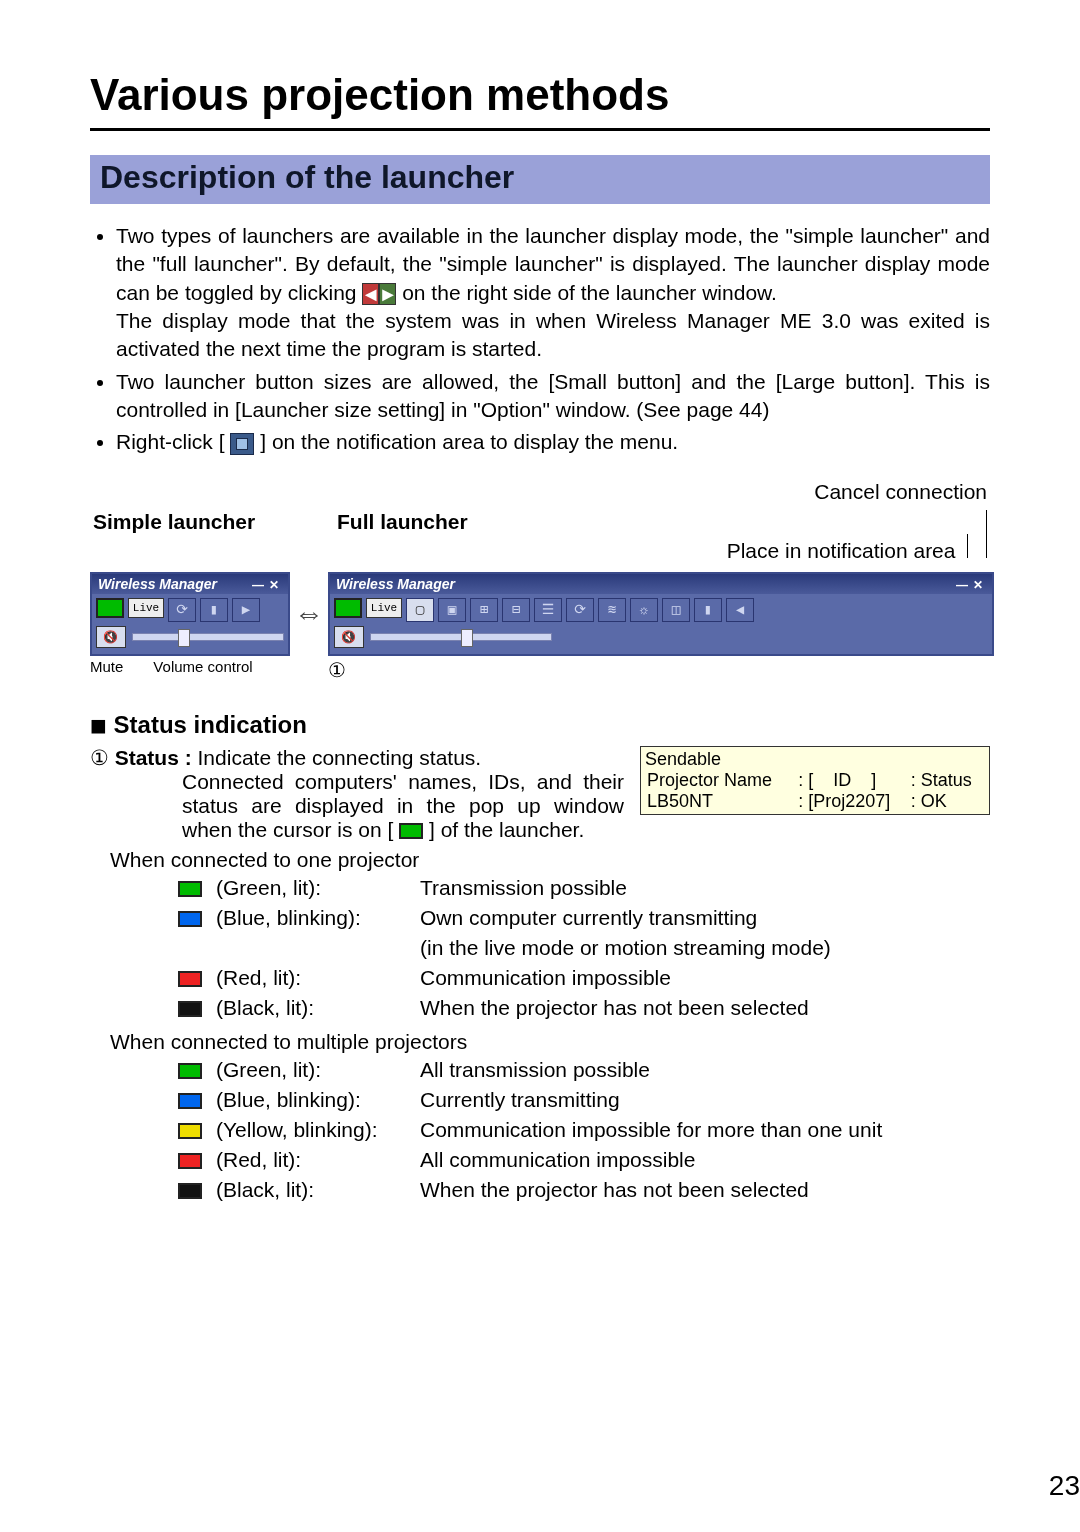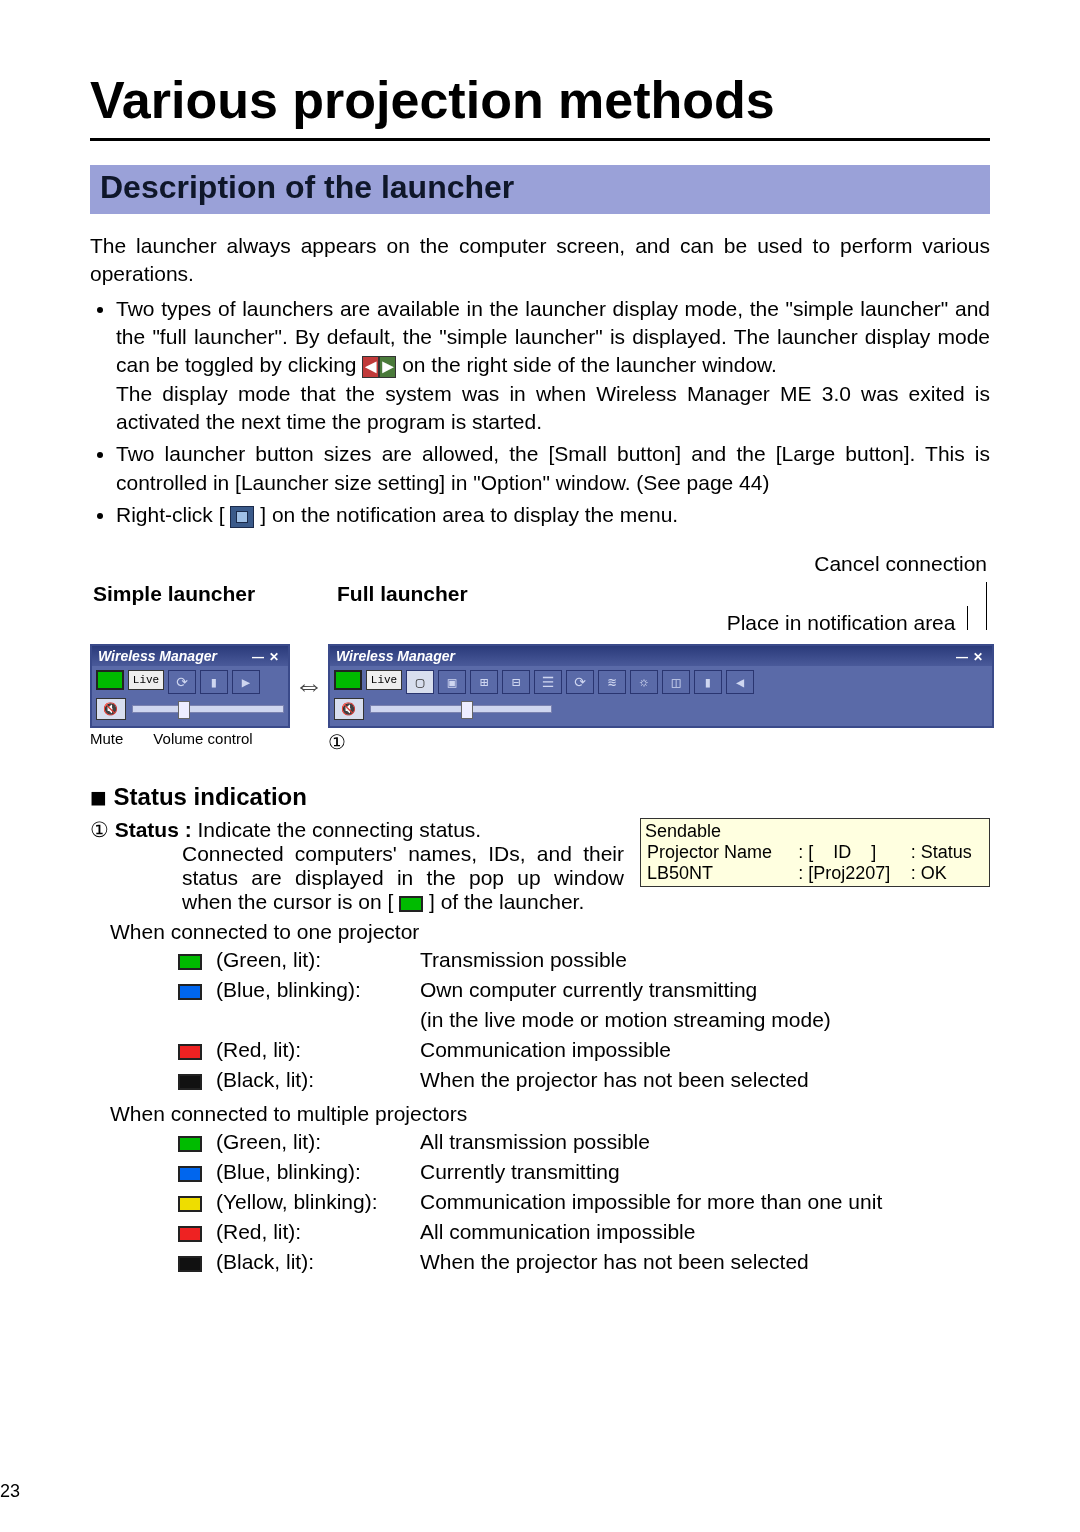--- a/index.html
+++ b/index.html
@@ -10,21 +10,21 @@
     color: #000;
   }
   .page {
     width: 1080px;
     min-height: 1532px;
     box-sizing: border-box;
     padding: 70px 90px 40px 90px;
     position: relative;
   }
   .title {
-    font-size: 52px;
+    font-size: 44px;
     font-weight: bold;
     margin-bottom: 8px;
   }
   .title-rule {
     border: none;
     border-top: 3px solid #000;
     margin: 0 0 24px 0;
   }
   .section-bar {
     background: #9aa1d8;
@@ -149,40 +149,39 @@
   .tooltip-box {
     border:1px solid #333; background:#ffffe0; font-size:18px; padding:2px 4px; width:340px;
   }
   .tooltip-box table { width:100%; border-collapse: collapse; font-size:18px; }
   .tooltip-box td { padding:0 2px; white-space:nowrap; }
   .color-table { margin-left:80px; font-size:21px; }
   .color-table td { padding: 2px 6px; vertical-align: top; }
   .group-heading { font-size:21px; margin-top:6px; margin-left:20px; }
 
   .page-number {
-    position:absolute; bottom:30px; width:100%; left:0; text-align:left; font-size:18px;
+    position:absolute; bottom:30px; width:100%; left:0; text-align:right; font-size:28px;
   }
 
   .callout-stack { font-size:21px; text-align:right; }
   .callout-stack .line { margin-bottom:2px; }
   .pipe { border-left:1.5px solid #000; height:24px; display:inline-block; margin-left:6px; }
   .pipe2 { border-left:1.5px solid #000; height:48px; display:inline-block; margin-left:6px; }
   .circled { display:inline-block; font-size:20px; }
 </style>
 </head>
 <body>
 
 <div class="page">
 
   <div class="title">Various projection methods</div>
   <hr class="title-rule">
 
   <div class="section-bar">Description of the launcher</div>
 
-  <p class="body-text">The launcher always appears on the computer screen, and can be used to perform various operations.</p>
 
   <ul class="square">
     <li>
       <span>Two types of launchers are available in the launcher display mode, the "simple launcher" and the "full launcher". By default, the "simple launcher" is displayed. The launcher display mode can be toggled by clicking </span>
       <span class="inline-icon toggle-icon">
           <span class="left">◀</span>
           <span class="right">▶</span>
         </span>
       <span> on the right side of the launcher window.</span>
       <br>

